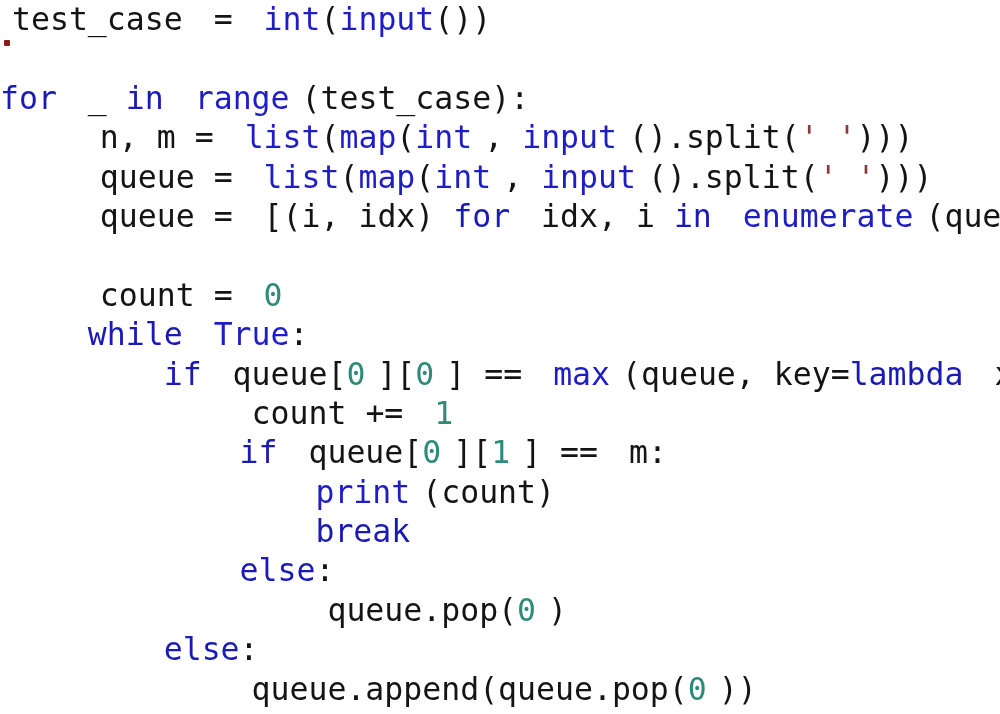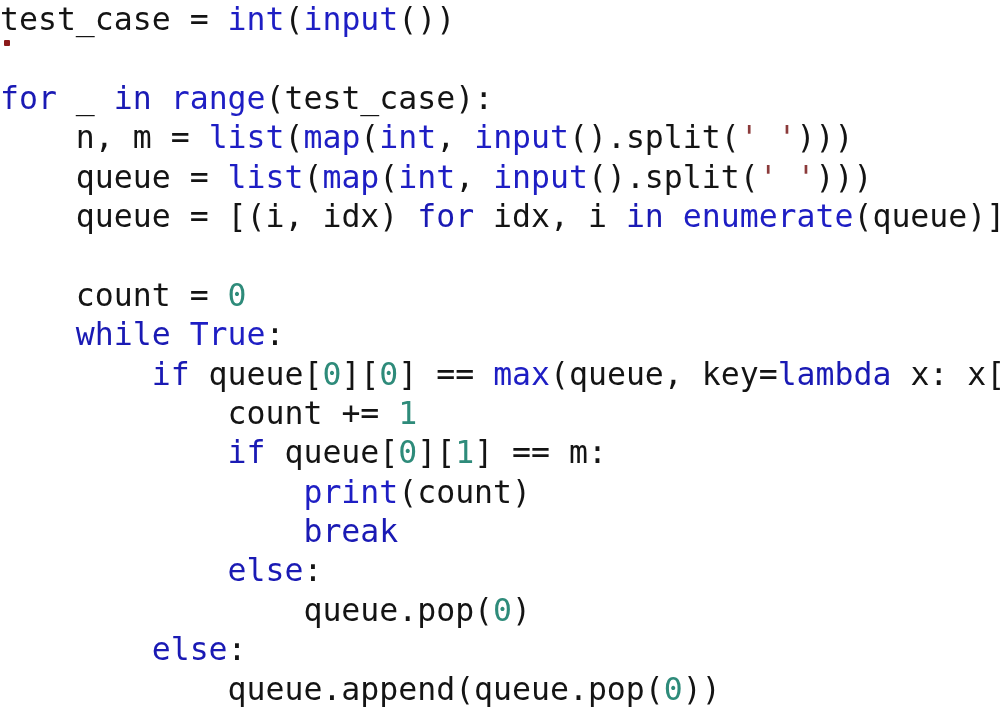--- a/index.html
+++ b/index.html
@@ -24,21 +24,21 @@
     line-height: 39.4px;
     letter-spacing: 0px;
     white-space: pre;
     color: #141414;
     -webkit-font-smoothing: antialiased;
   }
   .ln {
     display: block;
     height: 39.4px;
   }
-  .tok-plain   { color: #141414; }
+  .tok-plain   { color: #141414; padding-left: 12px; }
   .tok-keyword { color: #1a1ab4; }
   .tok-builtin { color: #1e1ec4; }
   .tok-number  { color: #2e8b7a; }
   .tok-string  { color: #8b3a3a; }
   .tok-punct   { color: #141414; }
   .tok-op      { color: #141414; }
 
   #gutter-marker {
     position: absolute;
     background: #8b1a1a;

